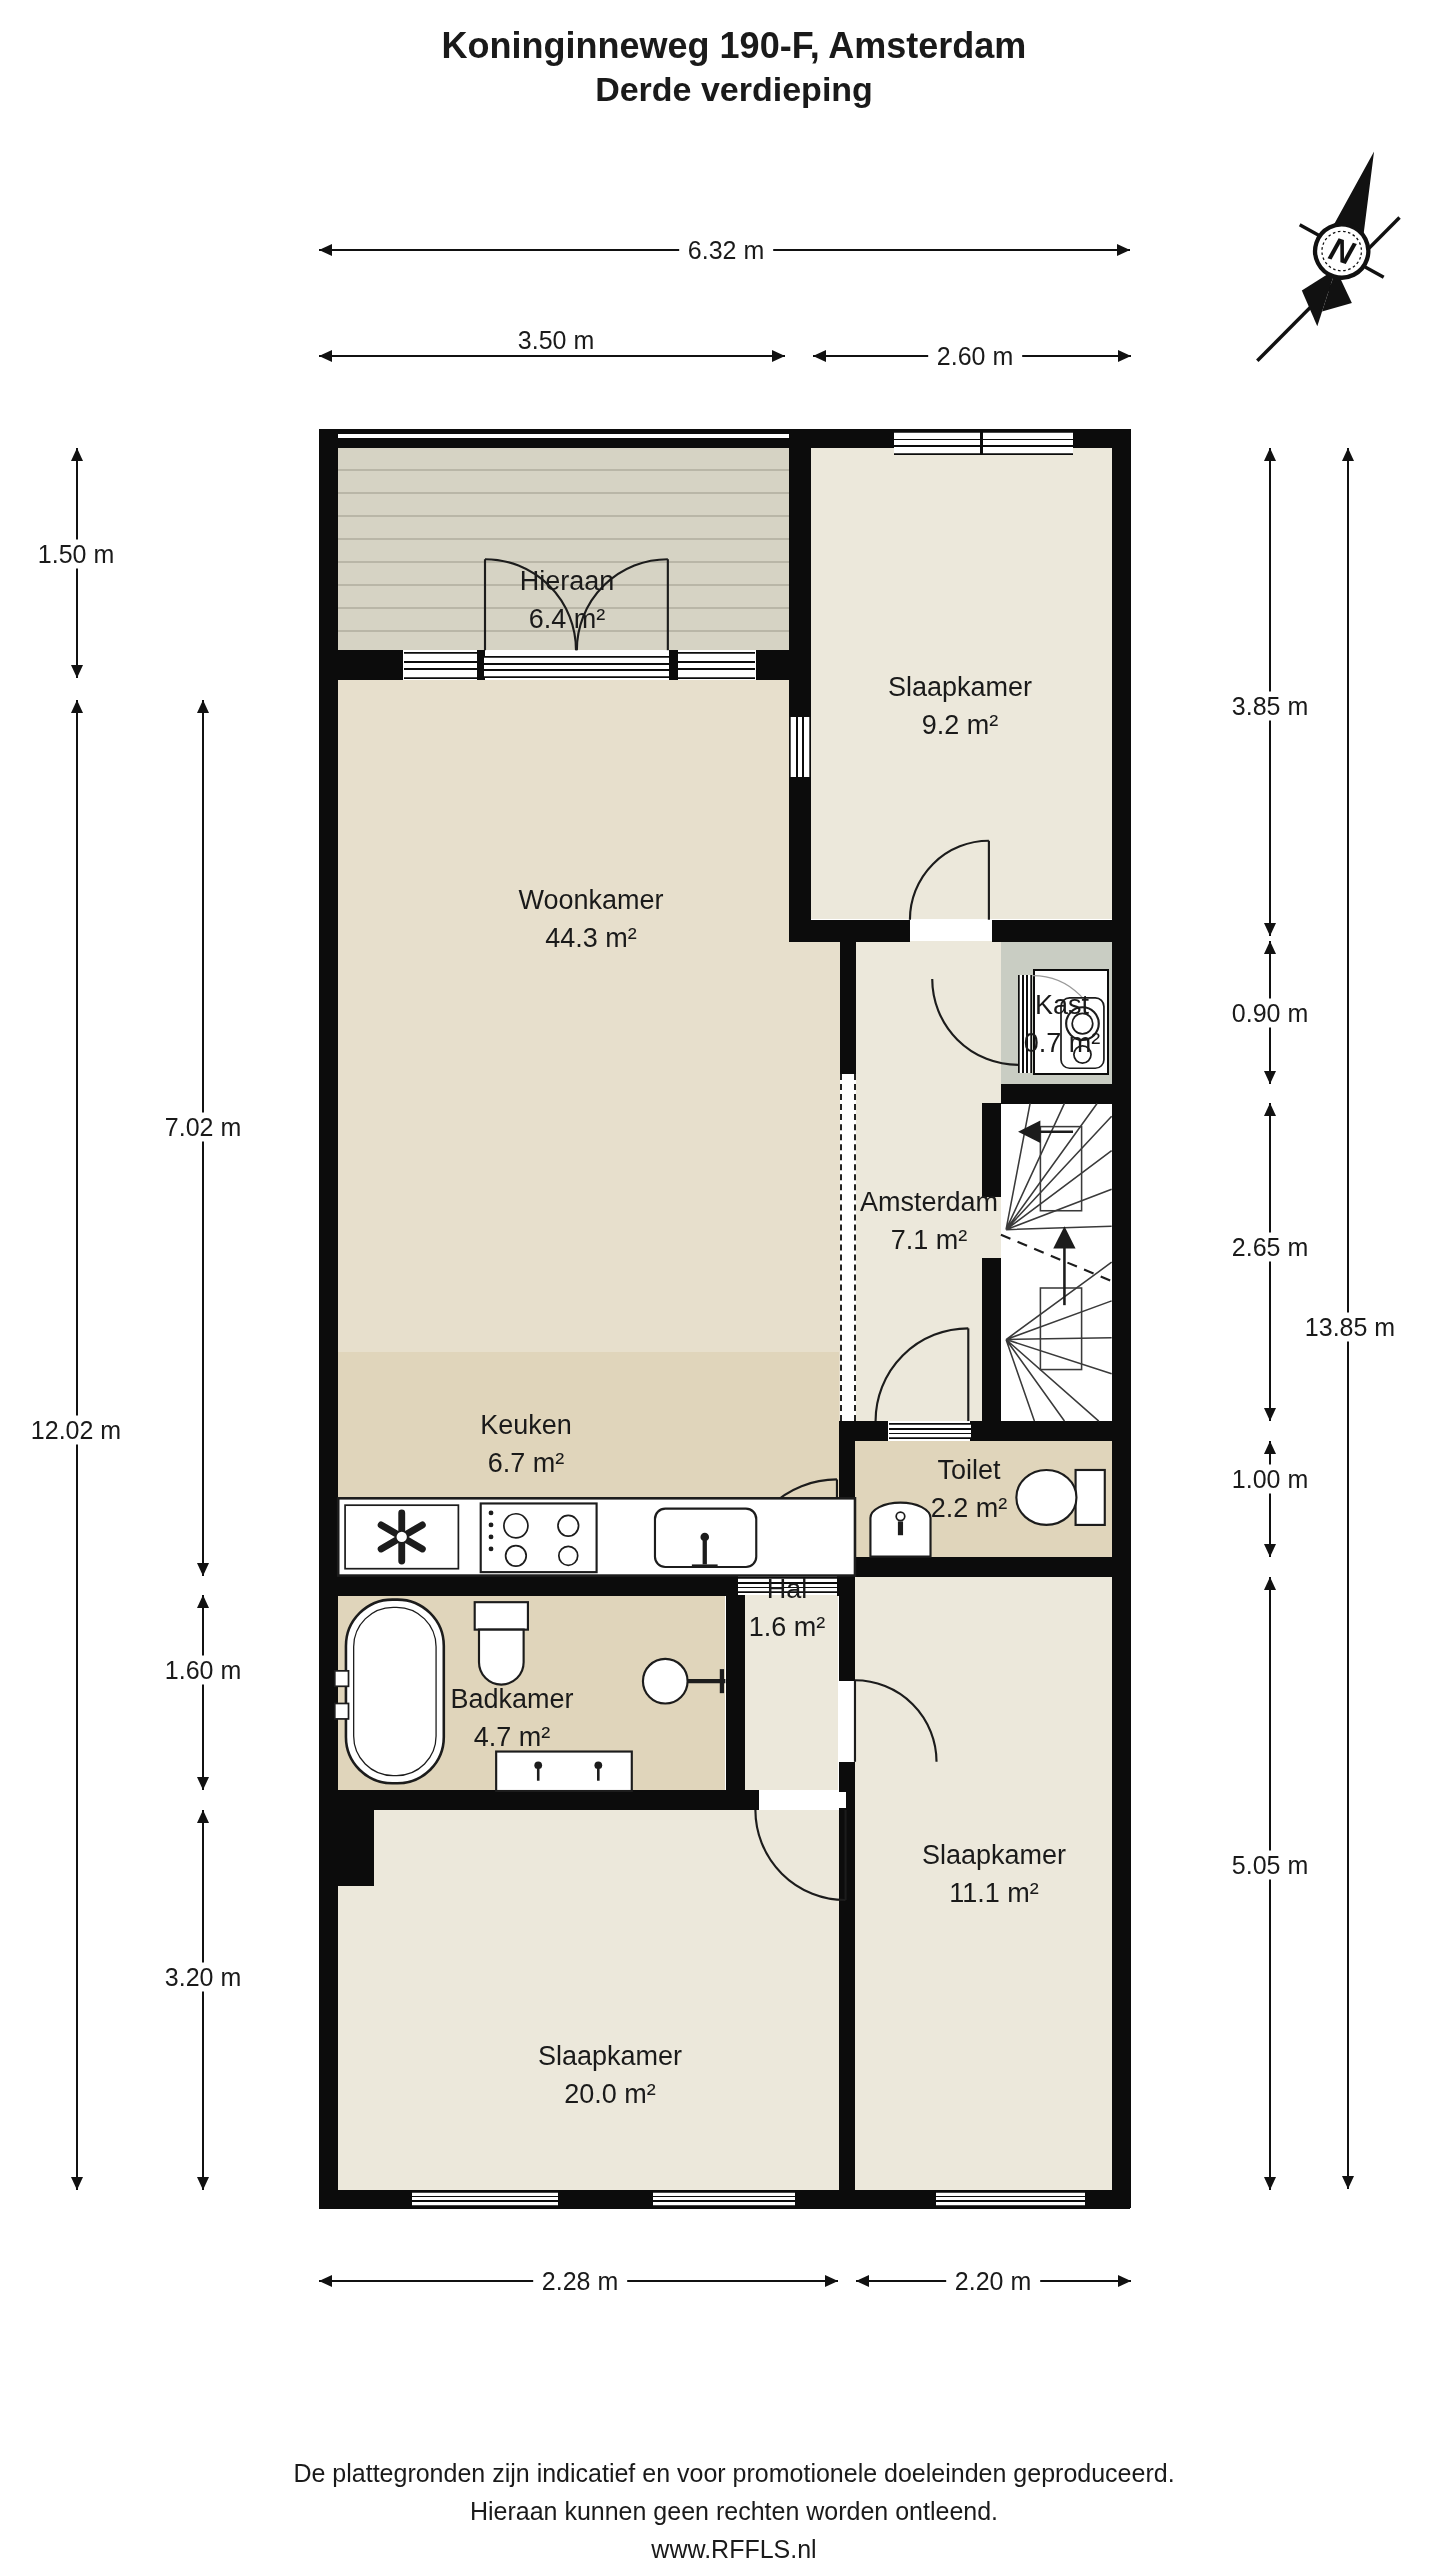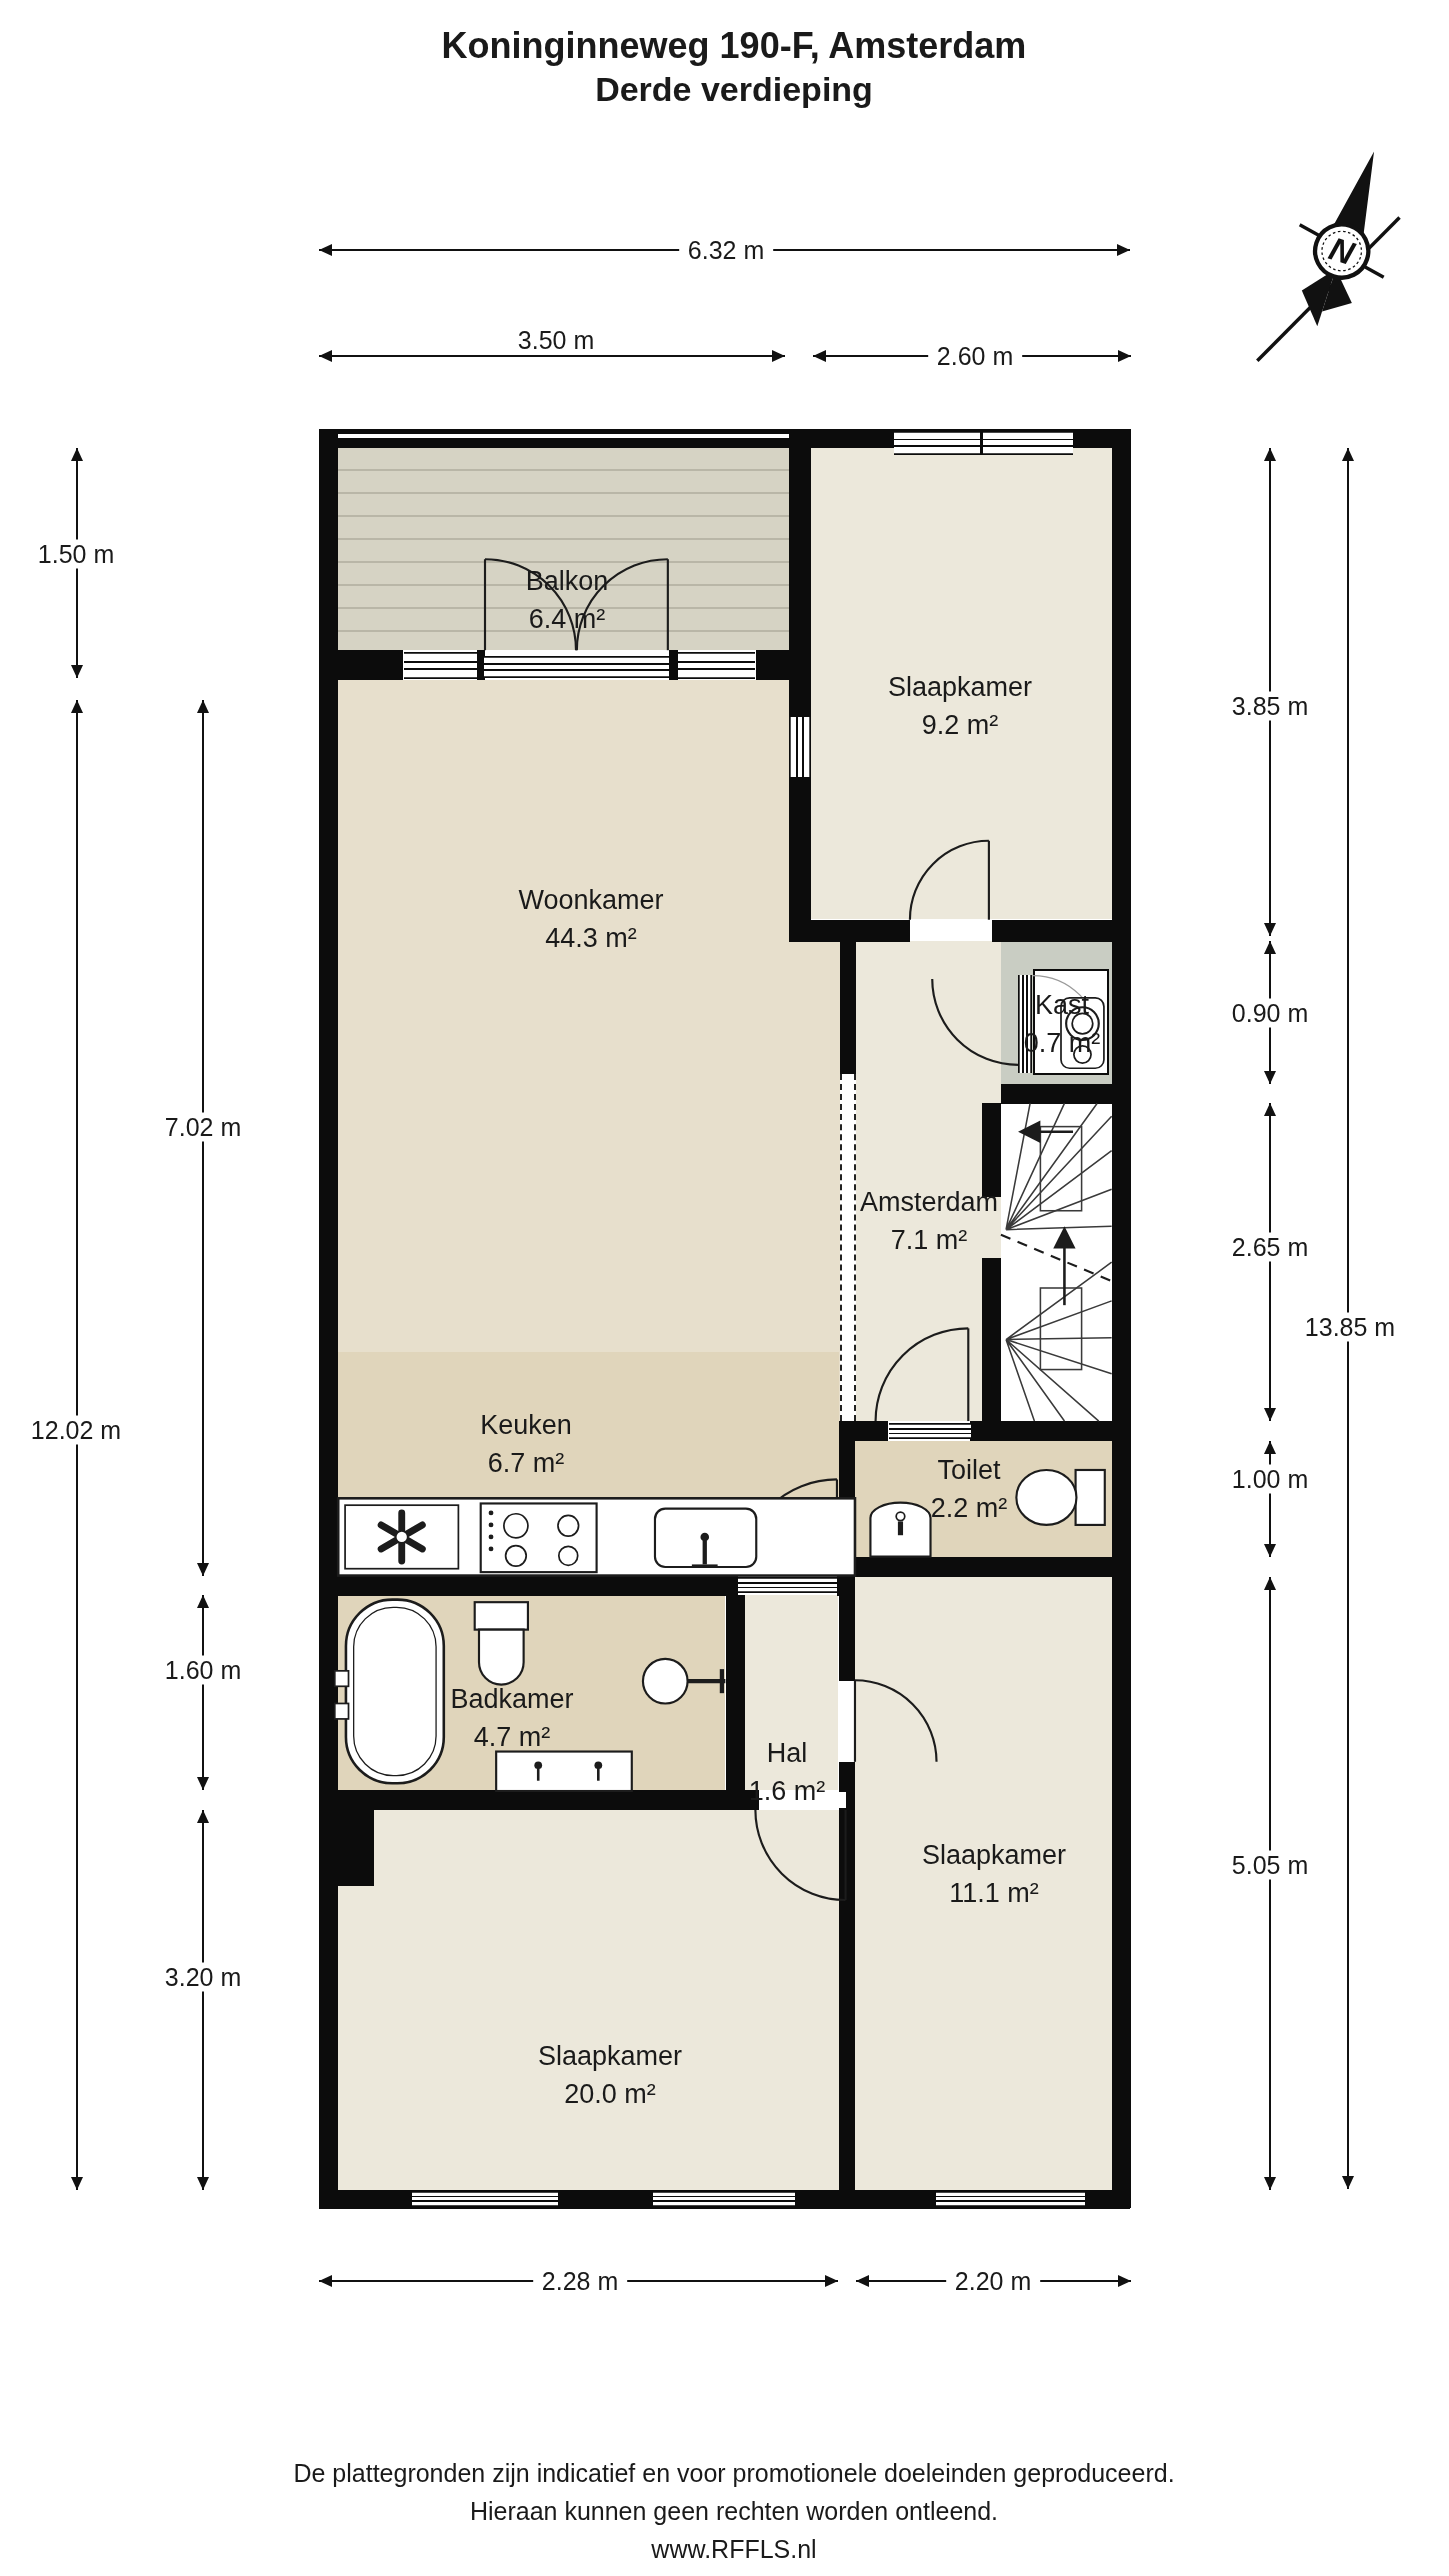--- a/index.html
+++ b/index.html
@@ -218,21 +218,21 @@
       <polygon points="30,54 0,22 0,74" fill="#111"></polygon>
       <line x1="-56" y1="-14" x2="-30" y2="-9" stroke="#111" stroke-width="4"></line>
       <line x1="30" y1="9" x2="56" y2="14" stroke="#111" stroke-width="4"></line>
       <circle cx="0" cy="0" r="31" fill="#fff" stroke="#111" stroke-width="5"></circle>
       <circle cx="0" cy="0" r="23" fill="none" stroke="#111" stroke-width="1.5" stroke-dasharray="3 3"></circle>
       <text x="0" y="13" text-anchor="middle" font-family="Liberation Sans, sans-serif" font-size="38" font-weight="bold" font-style="italic" fill="#111" stroke="none">N</text>
     </g>
   </svg>
 
   <div class="room-label" style="left:567px;top:562px;">
-    <span>Balkon</span><br><span>6.4 m²</span>
+    <span>Hieraan</span><br><span>6.4 m²</span>
   </div>
   <div class="room-label" style="left:960px;top:668px;">
     <span>Slaapkamer</span><br><span>9.2 m²</span>
   </div>
   <div class="room-label" style="left:591px;top:881px;">
     <span>Woonkamer</span><br><span>44.3 m²</span>
   </div>
   <div class="room-label" style="left:929px;top:1183px;">
     <span>Amsterdam</span><br><span>7.1 m²</span>
   </div>
@@ -241,21 +241,21 @@
   </div>
   <div class="room-label" style="left:526px;top:1406px;">
     <span>Keuken</span><br><span>6.7 m²</span>
   </div>
   <div class="room-label" style="left:969px;top:1451px;">
     <span>Toilet</span><br><span>2.2 m²</span>
   </div>
   <div class="room-label" style="left:512px;top:1680px;">
     <span>Badkamer</span><br><span>4.7 m²</span>
   </div>
-  <div class="room-label" style="left:787px;top:1734px;">
+  <div class="room-label" style="left:787px;top:1570px;">
     <span>Hal</span><br><span>1.6 m²</span>
   </div>
   <div class="room-label" style="left:610px;top:2037px;">
     <span>Slaapkamer</span><br><span>20.0 m²</span>
   </div>
   <div class="room-label" style="left:994px;top:1836px;">
     <span>Slaapkamer</span><br><span>11.1 m²</span>
   </div>
 
   <div class="dim-h" style="left:319px;top:249px;width:811px;"></div>

